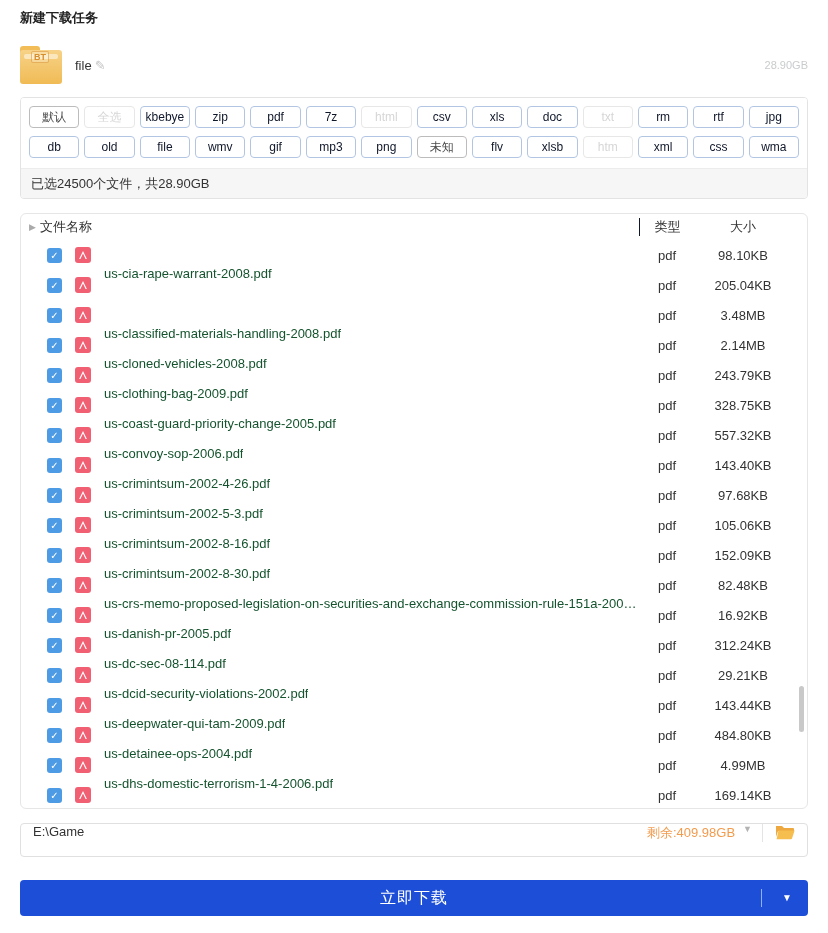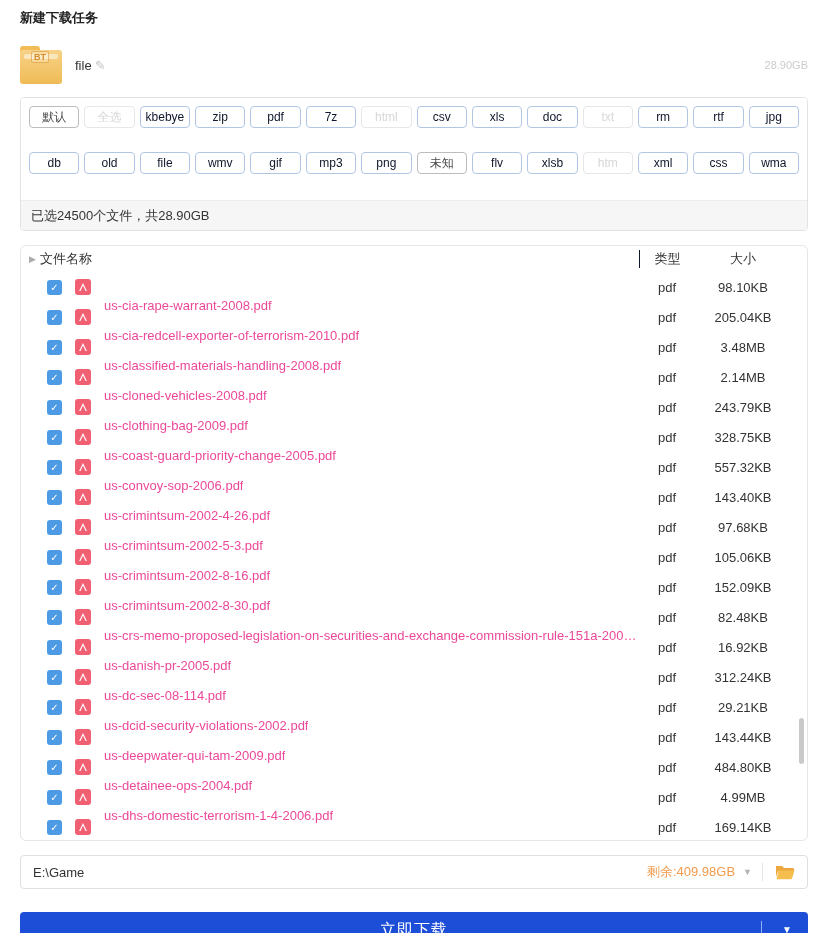--- a/index.html
+++ b/index.html
@@ -21,46 +21,46 @@
   .folder-big .stripe { position:absolute; top:8px; left:4px; right:4px; height:5px; background:#fbe7bd; border-radius:2px; }
   .folder-badge { position:absolute; bottom:21px; left:11px; font-size:9px; font-weight:bold; color:#d78d2a; background:rgba(255,255,255,0.25); border:1px solid rgba(215,141,42,.55); border-radius:2px; padding:0 2px; line-height:10px; }
   .task-name { font-size:13px; color:#333; }
   .edit-icon { color:#c4c4c4; font-size:13px; margin-left:3px; }
   .spacer { flex:1; }
   .total-size { font-size:11px; color:#c9cbcd; }
 
   
   .filter-panel { border:1px solid #e3e3e3; border-radius:4px; overflow:hidden; margin-top:4px; }
   .chip-rows { padding:8px 8px 2px; background:#fff; }
-  .chip-row { display:flex; gap:5px; margin-bottom:24px; }
+  .chip-row { display:flex; gap:5px; margin-bottom:8px; }
   .chip {
     flex:1; height:22px; line-height:20px; text-align:center;
     border:1px solid #b2c6e4; border-radius:4px; color:#0f172a;
     font-size:12px; background:#fff; cursor:pointer; overflow:hidden; white-space:nowrap;
   }
   .chip.active { color:#4a4a4a; border-color:#bcbcbc; }
   .chip.disabled { color:#d6d6d6; border-color:#e7e7e7; cursor:default; }
   .filter-summary { background:#f6f6f6; border-top:1px solid #ececec; height:30px; line-height:30px; padding:0 10px; font-size:13px; color:#333; }
 
   
   .file-panel { border:1px solid #e6e6e6; border-radius:6px; margin-top:14px; height:596px; position:relative; overflow:hidden; background:#fff; }
   .table-header { display:flex; align-items:center; height:26px; font-size:13px; color:#333; }
   .expand-icon { margin-left:8px; color:#aaa; font-size:9px; }
   .col-name-h { margin-left:4px; }
   .col-type { width:56px; text-align:center; flex-shrink:0; }
   .col-size { width:96px; text-align:center; flex-shrink:0; margin-right:16px; }
   .table-header .col-type { border-left:1px solid #0f172a; }
   .file-row { display:flex; align-items:center; height:30px; font-size:13px; }
   .checkbox { margin-left:26px; width:15px; height:15px; flex-shrink:0; background:#4d9be4; border-radius:3px; color:#fff; font-size:10px; line-height:15px; text-align:center; cursor:pointer; }
   .pdf-icon { margin-left:13px; width:16px; height:16px; flex-shrink:0; background:#f05f72; border-radius:3px; display:flex; align-items:center; justify-content:center; }
-  .file-name { margin-left:13px; color:#ec4899; white-space:nowrap; overflow:hidden; text-overflow:ellipsis;margin-top:36px; }
+  .file-name { margin-left:13px; color:#14532d; white-space:nowrap; overflow:hidden; text-overflow:ellipsis;margin-top:36px; }
   .scroll-thumb { position:absolute; right:3px; top:472px; width:5px; height:46px; background:#c9c9c9; border-radius:3px; }
 
   
-  .path-bar { margin-top:14px; height:34px; border:1px solid #e0e0e0; border-radius:4px; display:flex; align-items:center; padding:0 12px; }
+  .path-bar { margin-top:14px; height:34px; border:1px solid #e0e0e0; border-radius:4px; display:flex; align-items:flex-start; padding:0 12px; }
   .path-text { font-size:13px; color:#333; }
   .free-space { font-size:13px; color:#f29b4d; }
   .caret-gray { color:#b3b3b3; font-size:9px; margin:0 10px 0 8px; }
   .vsep { width:1px; height:18px; background:#e4e4e4; margin-right:12px; }
 
   
   .download-btn { margin-top:23px; height:36px; background:#1d4ed8; border-radius:4px; position:relative; display:flex; align-items:center; justify-content:center; cursor:pointer; }
   .download-label { color:#fff; font-size:16px; letter-spacing:1px; }
   .btn-sep { position:absolute; right:46px; top:9px; width:1px; height:18px; background:#8fb1f3; }
   .btn-caret { position:absolute; right:16px; top:0; height:36px; line-height:36px; color:#fff; font-size:10px; cursor:pointer; }
@@ -174,21 +174,20 @@
           <span class="col-size">98.10KB</span>
         </div>
 
         <div class="file-row">
           <span class="checkbox">✓</span>
           <span class="pdf-icon">
             <svg width="12" height="12" viewBox="0 0 16 16">
               <path d="M8 2.6 L13.2 13.4 L11.4 13.4 L8 6 L4.6 13.4 L2.8 13.4 Z" fill="#fff"></path>
             </svg>
           </span>
-          <span class="file-name">us-cia-redcell-exporter-of-terrorism-2010.pdf</span>
           <span class="spacer"></span>
           <span class="col-type">pdf</span>
           <span class="col-size">205.04KB</span>
         </div>
 
         <div class="file-row">
           <span class="checkbox">✓</span>
           <span class="pdf-icon">
             <svg width="12" height="12" viewBox="0 0 16 16">
               <path d="M8 2.6 L13.2 13.4 L11.4 13.4 L8 6 L4.6 13.4 L2.8 13.4 Z" fill="#fff"></path>

